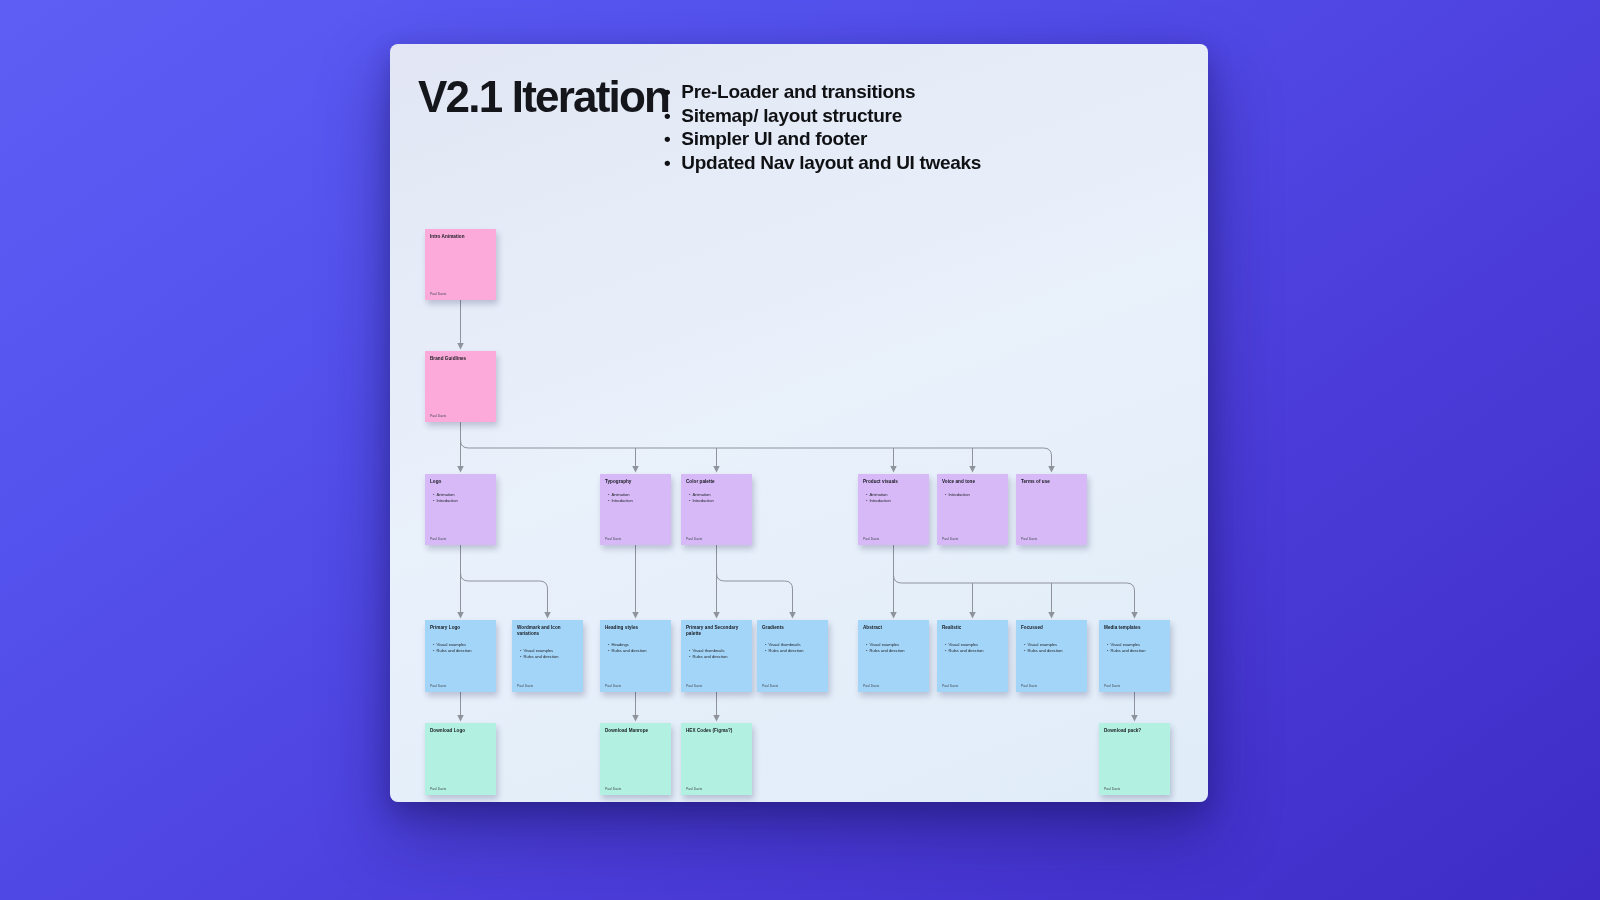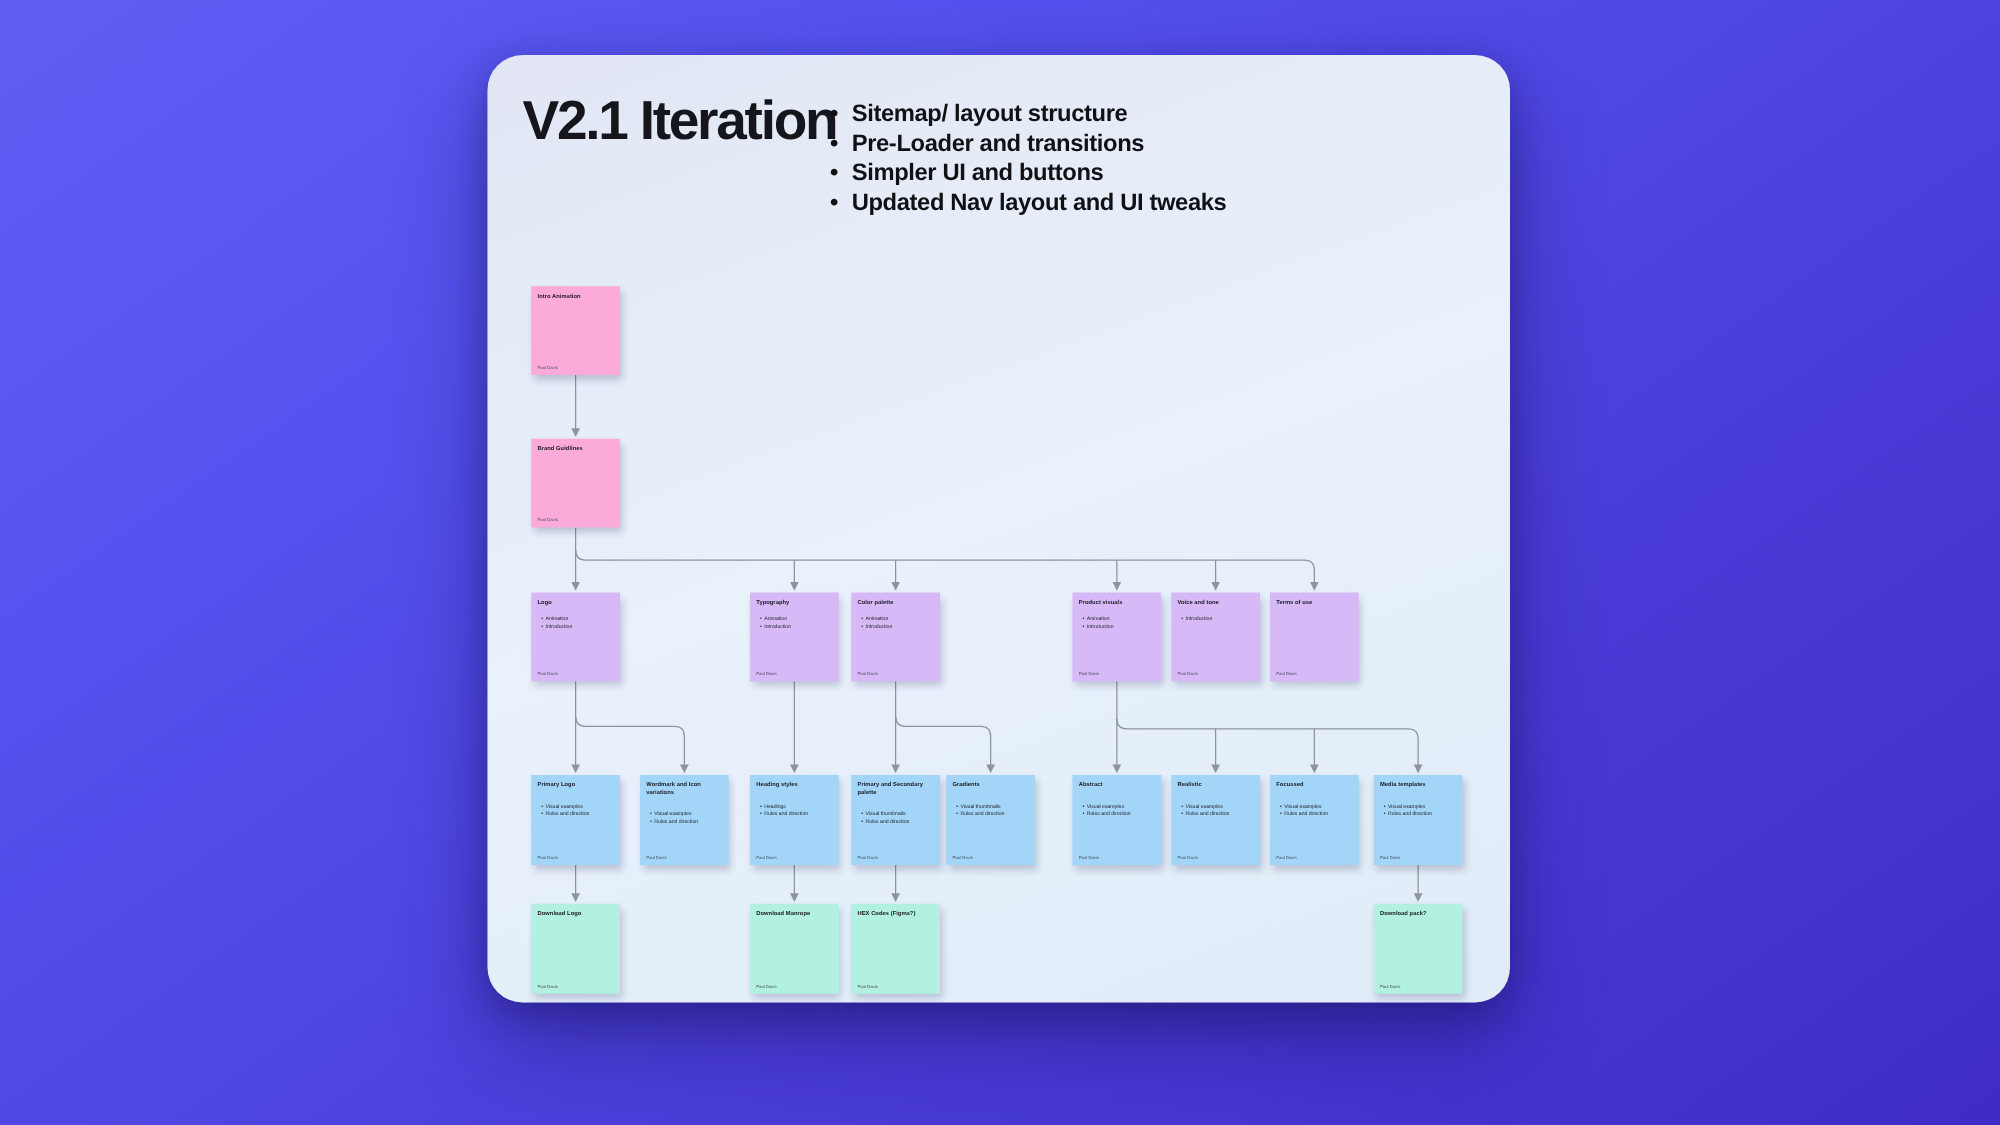--- a/index.html
+++ b/index.html
@@ -1,19 +1,19 @@
 <!DOCTYPE html>
 <html><head>
 <meta charset="utf-8">
 <style>
   html,body{margin:0;padding:0;width:1600px;height:900px;overflow:hidden;
     font-family:"Liberation Sans",sans-serif;}
   .bg{position:absolute;inset:0;width:1600px;height:900px;
     background:linear-gradient(145deg,#5e5ef4 0%,#5452ee 28%,#4c3edb 62%,#3f2cc6 100%);}
-  .card{position:absolute;left:390px;top:44px;width:818px;height:758px;border-radius:28px;
+  .card{position:absolute;left:390px;top:44px;width:818px;height:758px;border-radius:8px;
     background:linear-gradient(160deg,#e2e6f4 0%,#e9f1fb 48%,#e0ecf8 100%);
     box-shadow:0 30px 70px rgba(23,15,90,.45),0 10px 25px rgba(23,15,90,.30);}
   
   .title{position:absolute;left:28px;top:28px;font-size:44px;font-weight:700;
     letter-spacing:-1.8px;color:#14161b;}
   .feat{position:absolute;left:274px;top:36px;margin:0;padding:0;list-style:none;}
   .feat li{font-size:19px;font-weight:700;color:#101114;line-height:23.5px;
     letter-spacing:-.3px;display:flex;}
   .feat li::before{content:"•";margin-right:11px;font-weight:700;}
   
@@ -36,23 +36,23 @@
 </style>
 </head>
 <body>
 
 <div class="bg"></div>
 
 <div class="card">
 
   <div class="title">V2.1 Iteration</div>
   <ul class="feat">
+    <li>Pre-Loader and transitions</li>
     <li>Sitemap/ layout structure</li>
-    <li>Pre-Loader and transitions</li>
-    <li>Simpler UI and buttons</li>
+    <li>Simpler UI and footer</li>
     <li>Updated Nav layout and UI tweaks</li>
   </ul>
 
   <svg class="wires" width="818" height="811" viewBox="0 0 818 811">
     <defs>
       <marker id="arr" markerUnits="userSpaceOnUse" markerWidth="9" markerHeight="9" refX="1.5" refY="4.5" orient="auto">
         <path d="M0,1 L7,4.5 L0,8 Z" fill="#8e939c"></path>
       </marker>
     </defs>
     <g stroke="#8e939c" stroke-width="1" fill="none">

